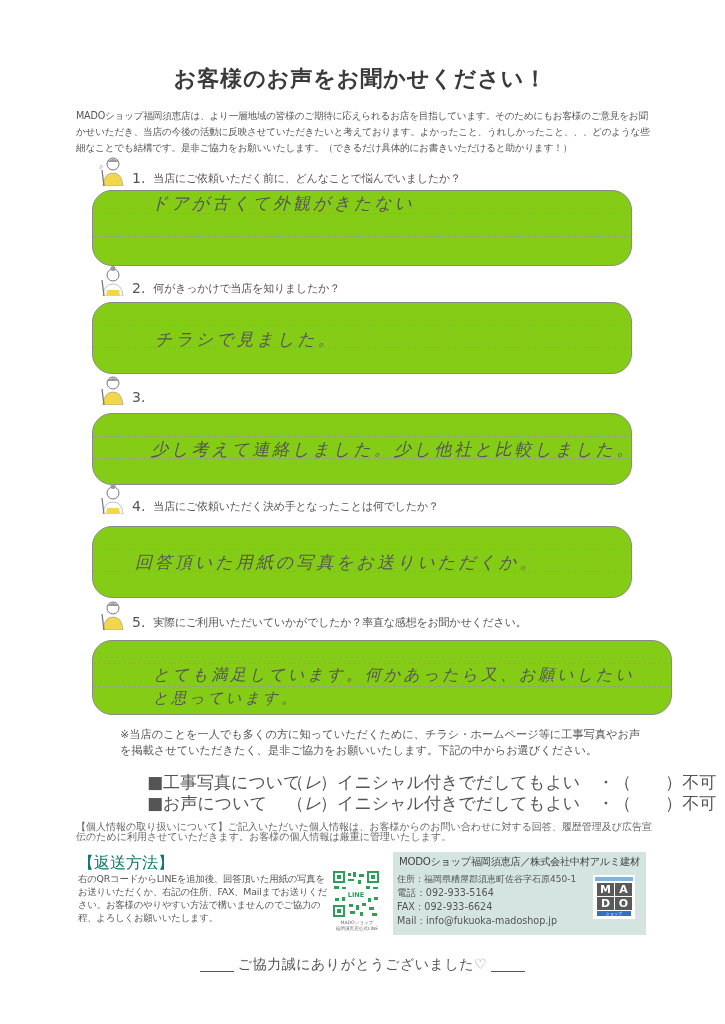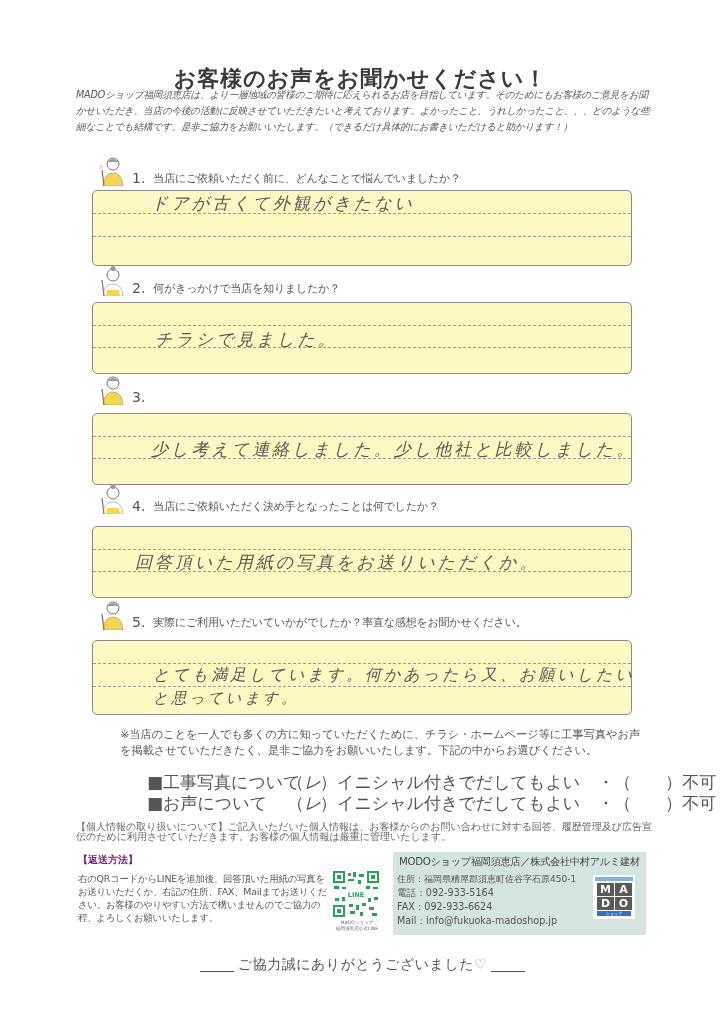--- a/index.html
+++ b/index.html
@@ -6,43 +6,42 @@
   body {
     width: 725px; height: 1024px; background: #ffffff; position: relative; overflow: hidden;
     font-family: "DejaVu Sans", "Liberation Sans", sans-serif; color: #444;
   }
   .abs { position: absolute; }
   .title {
     left: 0; width: 721px; top: 64px; text-align: center;
     font-size: 22px; font-weight: bold; color: #3a3a3a; letter-spacing: 1px;
   }
   .intro {
-    left: 76px; width: 580px; top: 87px; font-size: 9.6px; line-height: 16px; color: #555;
+    left: 76px; width: 580px; top: 108px; font-size: 9.6px; line-height: 16px; color: #555;
     letter-spacing: -0.2px;
-    font-style: italic;
   }
   .q-head { left: 98px; height: 26px; width: 560px; display: flex; align-items: flex-end; }
   .q-text { font-size: 11px; color: #555; margin-left: 8px; letter-spacing: -0.2px; white-space: nowrap; }
   .q-text.small { font-size: 11.5px; }
   .q-num { font-size: 14px; color: #555; margin-left: 6px; }
   .avatar { width: 28px; height: 30px; position: relative; }
   .box {
-    left: 92px; width: 538px; border: 1.4px solid #8a8a8a; border-radius: 5px; background: #fef9c3;
+    left: 92px; width: 538px; border: 1.4px solid #8a8a8a; border-radius: 20px; background: #84cc16;
   }
   .dash { position: absolute; left: 0; right: 0; border-top: 1.2px dashed #9a9a9a; }
   .hand {
     position: absolute; font-family: "DejaVu Serif", serif; color: #555; font-size: 17px;
     letter-spacing: 3px; white-space: nowrap; font-style: italic;
   }
   .note { left: 120px; width: 530px; top: 727px; font-size: 11.2px; line-height: 16px; color: #555; }
   .consent { left: 147px; font-size: 17px; color: #555; display: flex; white-space: nowrap; }
   .consent .lbl { width: 140px; }
   .consent .mark { font-family: "DejaVu Serif", serif; font-style: italic; color: #555; display: inline-block; width: 16px; text-align: center; }
   .privacy { left: 76px; width: 580px; top: 822px; font-size: 10px; line-height: 10px; color: #666; }
-  .ret-head { left: 78px; top: 853px; font-size: 10px; font-weight: bold; color: #701a75; }
+  .ret-head { left: 78px; top: 853px; font-size: 16px; font-weight: normal; color: #0f766e; }
   .ret-body { left: 78px; top: 872px; width: 250px; font-size: 9.4px; line-height: 13px; color: #555; letter-spacing: -0.2px; }
   .qr { left: 332px; top: 870px; width: 48px; height: 48px; }
   .qr-cap { left: 326px; top: 920px; width: 62px; font-size: 4.6px; text-align: center; color: #666; line-height: 6px; }
   .contact {
     left: 393px; top: 852px; width: 253px; height: 83px; background: #d3e4e1;
   }
   .contact .c-title { position: absolute; left: 6px; top: 3px; font-size: 10.2px; color: #444; white-space: nowrap; letter-spacing: -0.3px; }
   .contact .c-line { position: absolute; left: 4px; font-size: 9.6px; color: #555; white-space: nowrap; }
   .logo { position: absolute; left: 200px; top: 23px; width: 42px; height: 44px; background: #fff; }
   .logo .tag { position: absolute; left: 2px; top: 2px; width: 38px; height: 4px; background: #7fb3e0; font-size: 3px; color: #fff; }
@@ -136,21 +135,21 @@
     <svg width="28" height="30" viewBox="0 0 28 30">
         <circle cx="15" cy="8" r="6" fill="#fff" stroke="#777" stroke-width="1"></circle>
         <path d="M9 6 Q15 0 21 6" fill="#999"></path>
         <path d="M5 30 Q6 17 15 17 Q24 17 25 30 Z" fill="#f2d64b" stroke="#999" stroke-width="0.6"></path>
         <path d="M4 14 L6 30" stroke="#777" stroke-width="1.2"></path>
       </svg>
   </div>
   <span class="q-num">5.</span>
   <span class="q-text">実際にご利用いただいていかがでしたか？率直な感想をお聞かせください。</span>
 </div>
-<div class="abs box" style="top:640px; height:73px;">
+<div class="abs box" style="top:640px; height:73px;padding-left:40px;">
   <div class="dash" style="top:22px;"></div>
   <div class="dash" style="top:45px;"></div>
   <div class="hand" style="left:60px; top:24px; font-size:16px;">とても満足しています。何かあったら又、お願いしたい</div>
   <div class="hand" style="left:60px; top:48px; font-size:15px;">と思っています。</div>
 </div>
 
 <div class="abs note">※当店のことを一人でも多くの方に知っていただくために、チラシ・ホームページ等に工事写真やお声を掲載させていただきたく、是非ご協力をお願いいたします。下記の中からお選びください。</div>
 <div class="abs consent" style="top:771px;">
   <span class="lbl">■工事写真について</span>
   <span>（</span>

